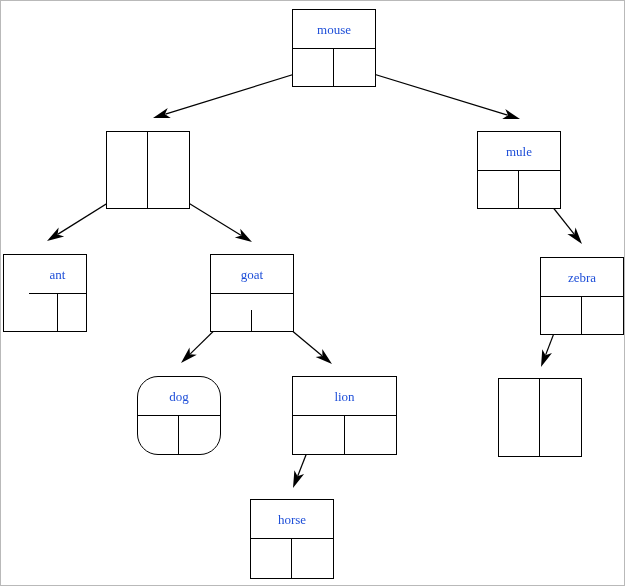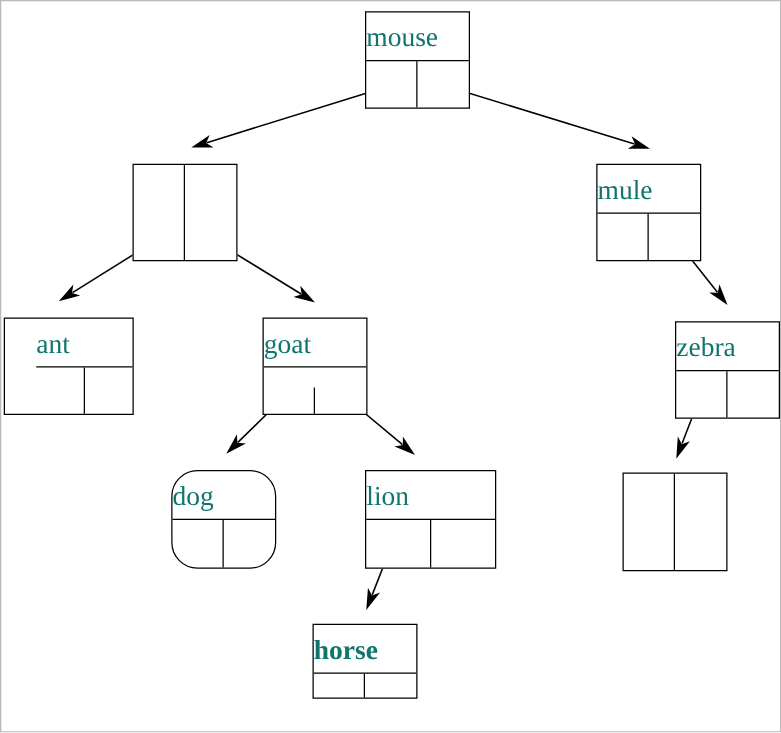--- a/index.html
+++ b/index.html
@@ -33,22 +33,23 @@
     box-sizing: border-box;
     border: 1.3px solid #000000;
     background: #ffffff;
     display: flex;
     flex-direction: column;
   }
   .node-label {
     flex: 0 0 auto;
     height: 39px;
     line-height: 39px;
-    font-size: 22px;
-    color: #0f766e;
+    text-align: center;
+    font-size: 13px;
+    color: #1d4ed8;
     border-bottom: 1.3px solid #000000;
     box-sizing: border-box;
     white-space: nowrap;
   }
   .node-pointers {
     flex: 1 1 auto;
     display: flex;
     flex-direction: row;
   }
   .ptr-cell {
@@ -117,21 +118,21 @@
           <div class="ptr-cell right"></div>
         </div>
       </div>
       <div class="node" style="left: 476px; top: 130px; width: 84px; height: 78px;">
         <div class="node-label" style="height: 39px; line-height: 39px;">mule</div>
         <div class="node-pointers">
           <div class="ptr-cell left"></div>
           <div class="ptr-cell right"></div>
         </div>
       </div>
-      <div class="node" style="left: 2px; top: 253px; width: 104px; height: 78px; padding-left: 25px;">
+      <div class="node" style="left: 2px; top: 253px; width: 84px; height: 78px; padding-left: 25px;">
         <div class="node-label" style="height: 39px; line-height: 39px;">ant</div>
         <div class="node-pointers">
           <div class="ptr-cell left"></div>
           <div class="ptr-cell right"></div>
         </div>
       </div>
       <div class="node" style="left: 209px; top: 253px; width: 84px; height: 78px; gap: 16px;">
         <div class="node-label" style="height: 39px; line-height: 39px;">goat</div>
         <div class="node-pointers">
           <div class="ptr-cell left"></div>
@@ -158,21 +159,21 @@
           <div class="ptr-cell left"></div>
           <div class="ptr-cell right"></div>
         </div>
       </div>
       <div class="node" style="left: 497px; top: 377px; width: 84px; height: 79px;">
         <div class="node-pointers">
           <div class="ptr-cell left"></div>
           <div class="ptr-cell right"></div>
         </div>
       </div>
-      <div class="node" style="left: 249px; top: 498px; width: 84px; height: 60px; font-weight: bold;">
+      <div class="node" style="left: 249px; top: 498px; width: 84px; height: 80px;">
         <div class="node-label" style="height: 39px; line-height: 39px;">horse</div>
         <div class="node-pointers">
           <div class="ptr-cell left"></div>
           <div class="ptr-cell right"></div>
         </div>
       </div>
     </div>
 
 </div>
 

